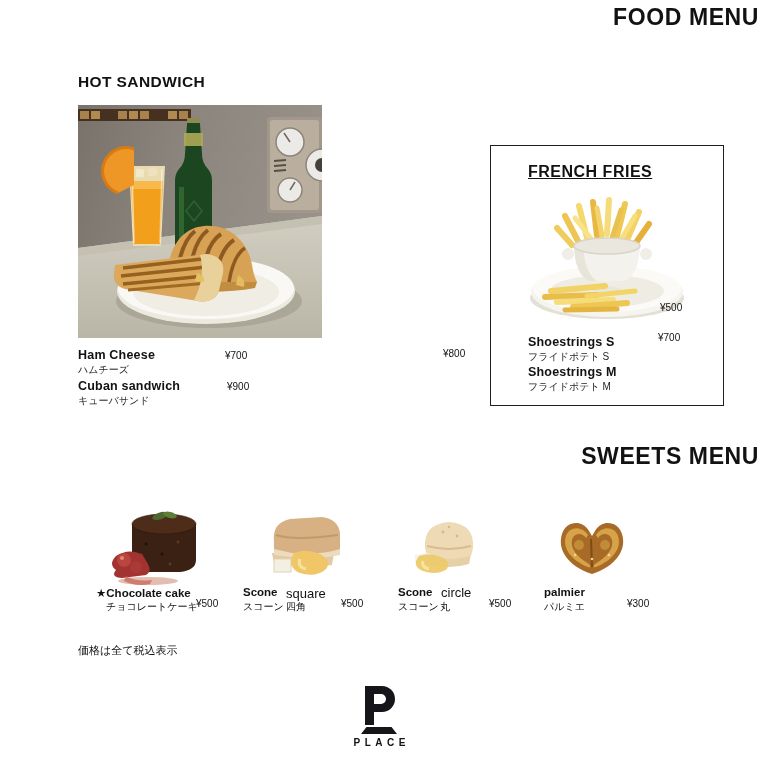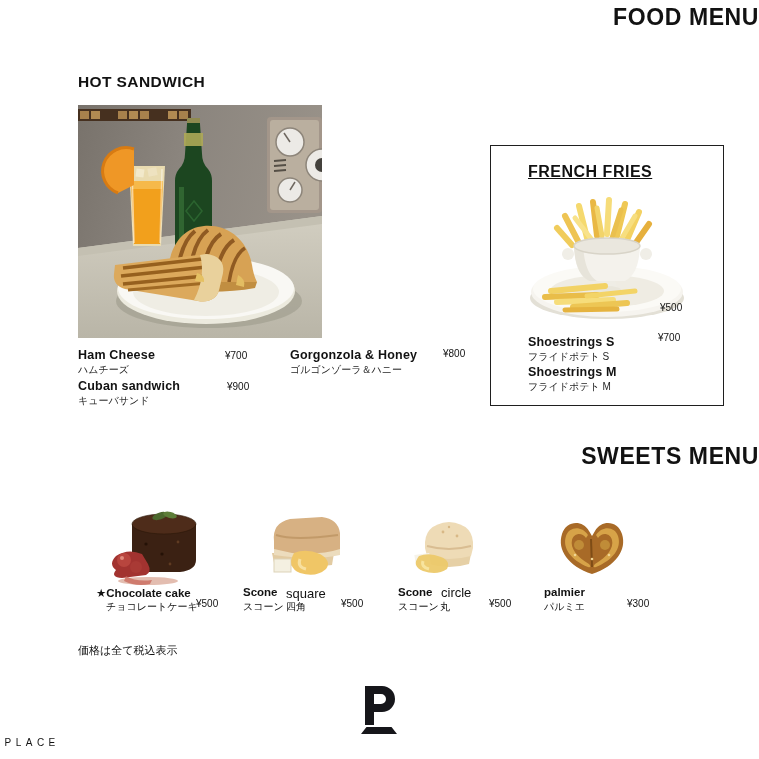--- a/index.html
+++ b/index.html
@@ -13,21 +13,21 @@
   .section-h { font-size:15.5px; font-weight:bold; letter-spacing:0.4px; margin:0; }
   .item-name { font-size:12.5px; font-weight:bold; letter-spacing:0.2px; line-height:1.05; white-space:nowrap; }
   .item-jp { font-size:10px; color:#1e1e1e; line-height:1.2; margin-top:2px; white-space:nowrap; }
   .price { font-size:10px; white-space:nowrap; }
   .sweet-name { font-size:11.5px; font-weight:bold; white-space:nowrap; }
   .sweet-variant { font-size:13px; font-weight:normal; white-space:nowrap; }
   .sweet-jp { font-size:10px; white-space:nowrap; }
   .fries-box { border:1px solid #1f1f1f; }
   .ff-heading { font-size:16px; font-weight:bold; letter-spacing:0.5px; white-space:nowrap; }
   .tax { font-size:11px; white-space:nowrap; }
-  .place-label { font-size:10px; font-weight:normal; letter-spacing:4.5px; text-indent:4.5px; width:100%; text-align:left; }
+  .place-label { font-size:10px; font-weight:bold; letter-spacing:4.5px; text-indent:4.5px; width:100%; text-align:center; }
 </style>
 </head>
 <body>
 
 <div id="page">
 
   <h1 class="abs main-title" style="top:4px;left:0;">FOOD MENU</h1>
 
   <h2 class="abs section-h" style="left:78px;top:73px;">HOT SANDWICH</h2>
 
@@ -115,24 +115,20 @@
       </g>
     </svg>
   </div>
 
   <div class="abs" style="left:78px;top:349px;">
     <div class="item-name">Ham Cheese</div>
     <div class="item-jp">ハムチーズ</div>
   </div>
   <div class="abs price" style="left:225px;top:350px;">¥700</div>
 
-  <div class="abs" style="left:290px;top:349px;">
-    <div class="item-name">Gorgonzola &amp; Honey</div>
-    <div class="item-jp">ゴルゴンゾーラ＆ハニー</div>
-  </div>
   <div class="abs price" style="left:443px;top:348px;">¥800</div>
 
   <div class="abs" style="left:78px;top:380px;">
     <div class="item-name">Cuban sandwich</div>
     <div class="item-jp">キューバサンド</div>
   </div>
   <div class="abs price" style="left:227px;top:381px;">¥900</div>
 
   <div class="abs fries-box" style="left:490px;top:145px;width:232px;height:259px;">
     <div class="abs ff-heading" style="left:37px;top:17px;text-decoration:underline;">FRENCH FRIES</div>

